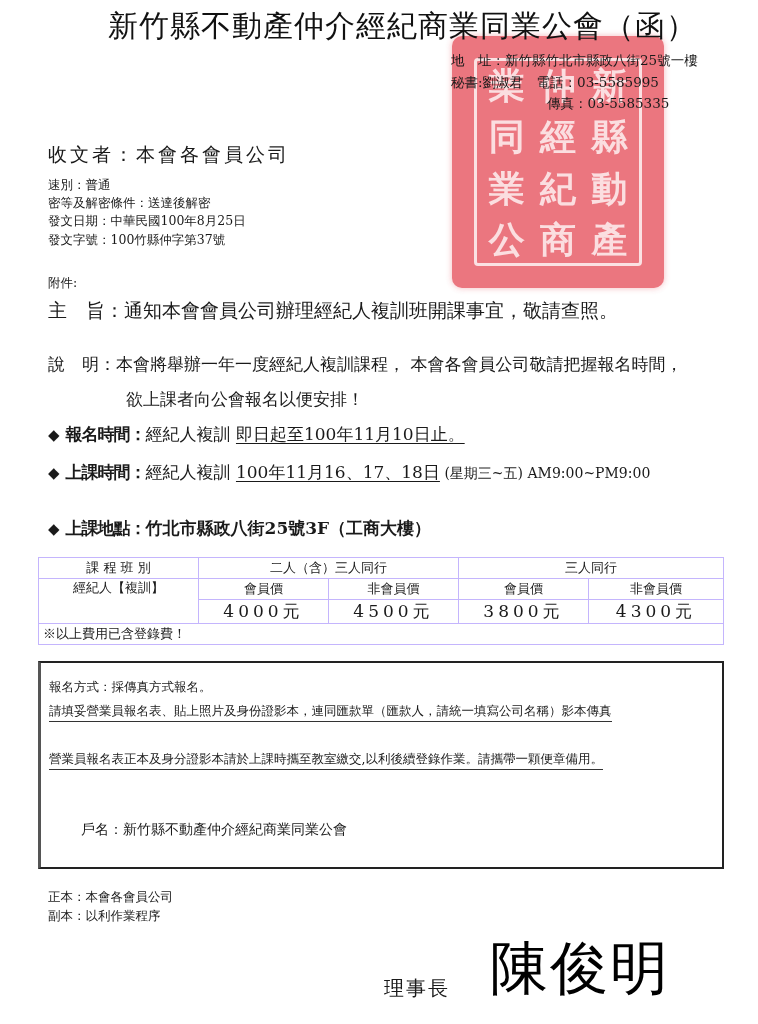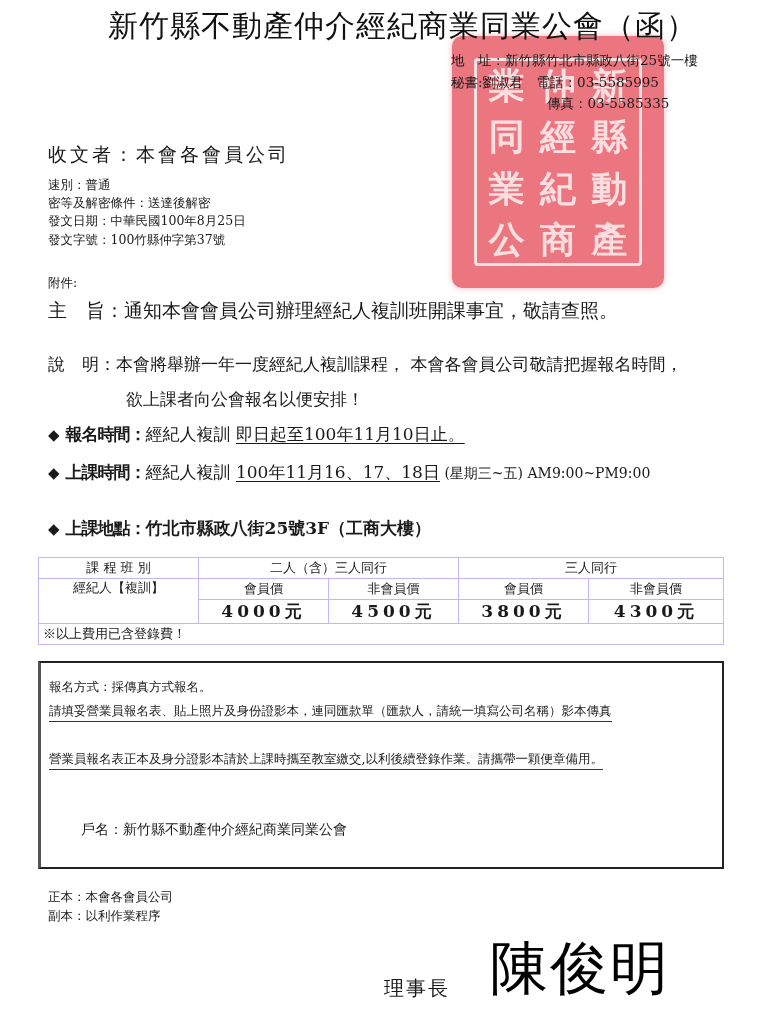--- a/index.html
+++ b/index.html
@@ -34,21 +34,21 @@
     .bullet .b-label { font-weight: bold; font-family: "DejaVu Sans", sans-serif; letter-spacing: -1px; }
     .bullet .b-diamond { font-size: 15px; margin-right: 6px; }
     .underline { text-decoration: underline; text-underline-offset: 3px; }
 
     
     table.fee {
       position: absolute; left: 38px; top: 557px; width: 686px; border-collapse: collapse;
       font-size: 13px; font-family: "DejaVu Serif", serif;
     }
     table.fee td { border: 1px solid #c4b5fd; text-align: center; height: 21px; padding: 0; }
-    table.fee td.price { font-size: 17px; letter-spacing: 4px; font-weight: bold; }
+    table.fee td.price { font-size: 17px; letter-spacing: 4px; }
     table.fee td.note { text-align: left; padding-left: 4px; font-size: 13px; }
 
     
     .regbox {
       position: absolute; left: 38px; top: 661px; width: 686px; height: 208px;
       border: 2px solid #222; border-left: 3px solid #555;
     }
     .reg-line { position: absolute; left: 8px; font-size: 12.5px; }
     .reg-line.u { border-bottom: 1.5px solid #333; padding-bottom: 1px; }
     .bank { left: 40px; top: 128px; font-size: 14px; }

